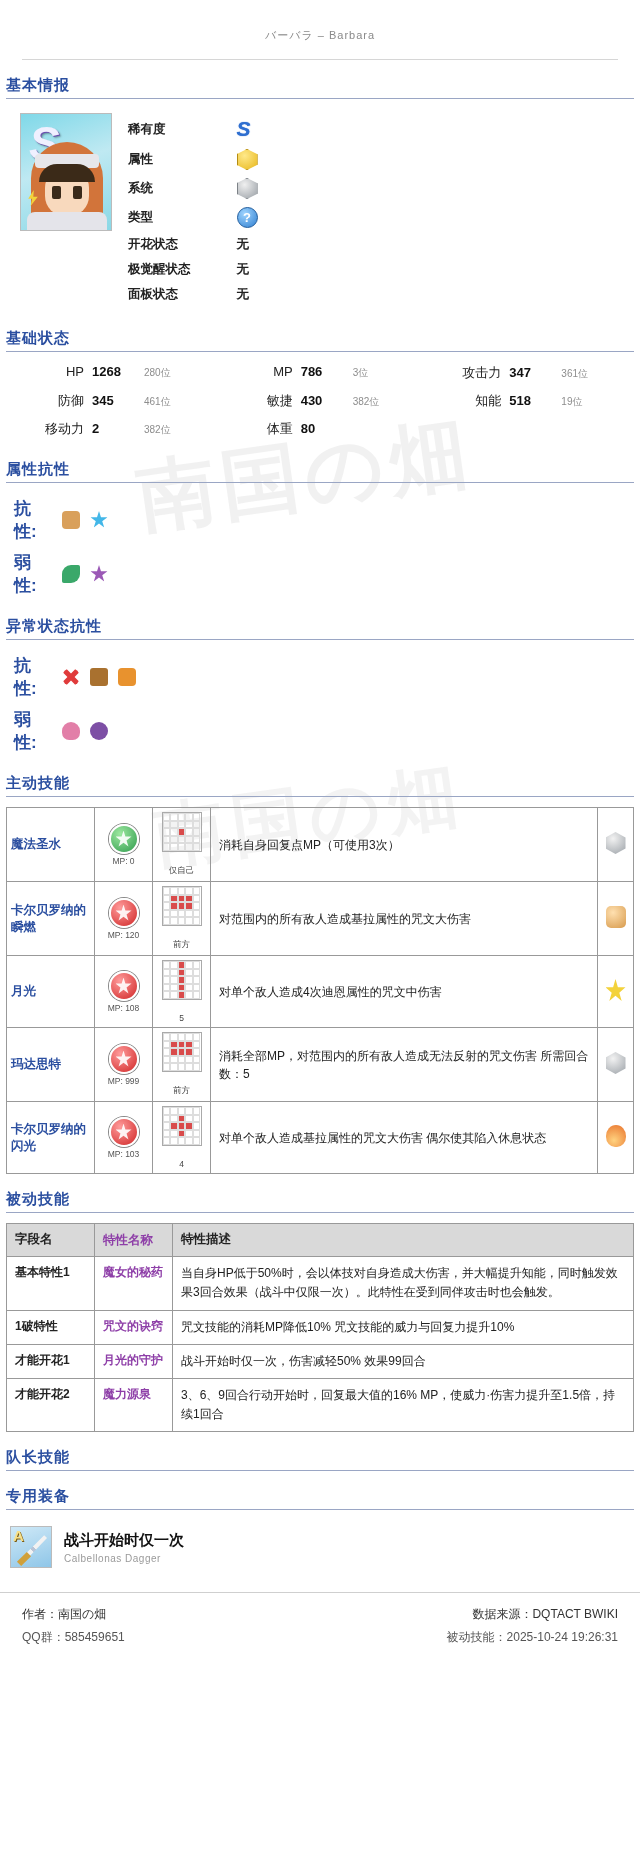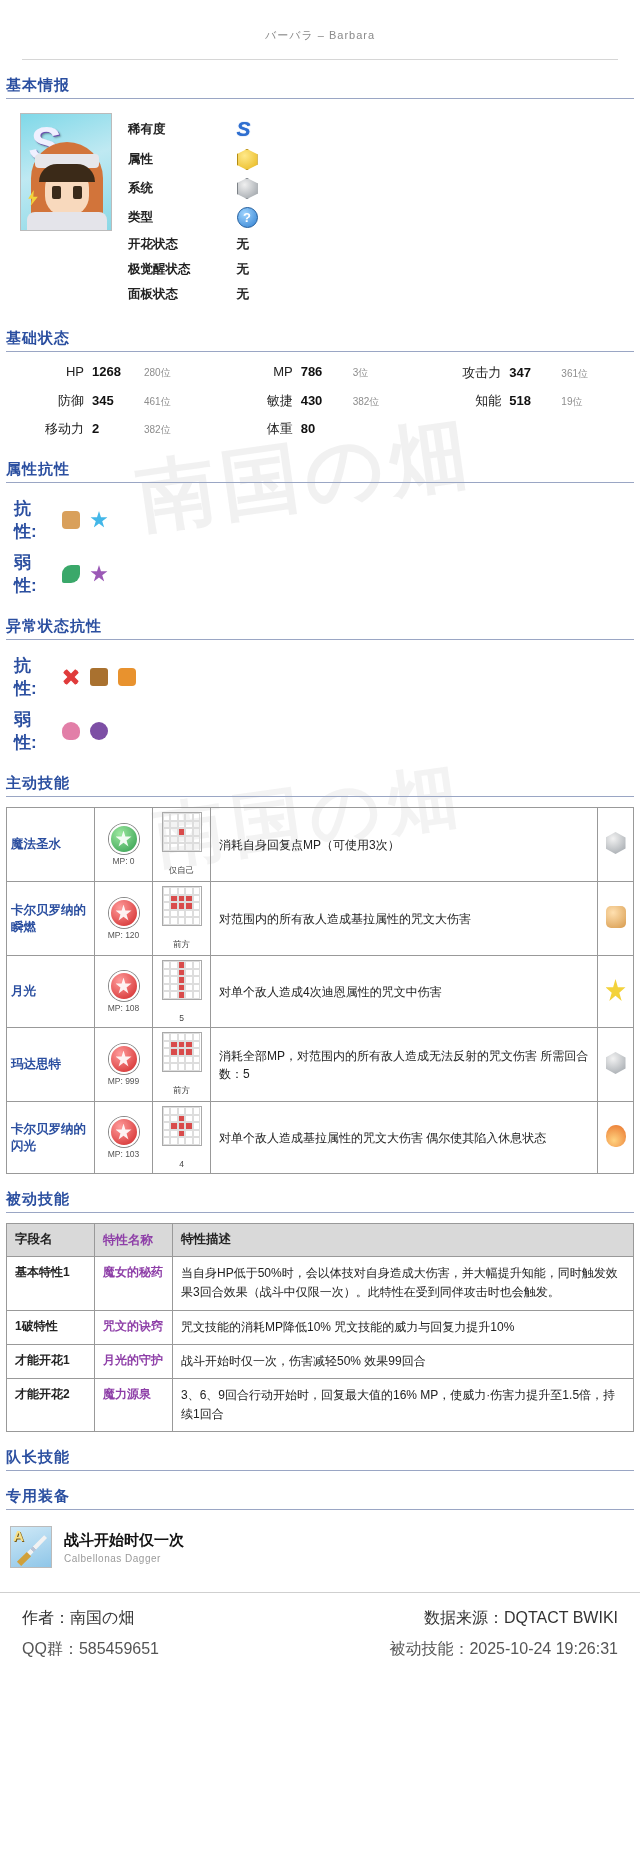--- a/index.html
+++ b/index.html
@@ -228,21 +228,21 @@
   }
   .equip-name { font-size:15px; font-weight:bold; color:#111; }
   .equip-sub { font-size:10px; color:#9a9a9a; letter-spacing:.5px; margin-top:3px;}
 
   
   .footer {
     margin-top: 14px;
     border-top:1px solid #cfcfcf;
     padding: 10px 22px 14px;
     display:flex; justify-content:space-between;
-    font-size:16px; color:#333;
+    font-size:12px; color:#333;
   }
   .footer div { line-height:1.9; }
   .footer .right { text-align:right; }
   .footer .small { color:#555; }
 </style>
 </head>
 <body>
 
 <div class="page">
   <div class="watermark">南国の畑</div>

